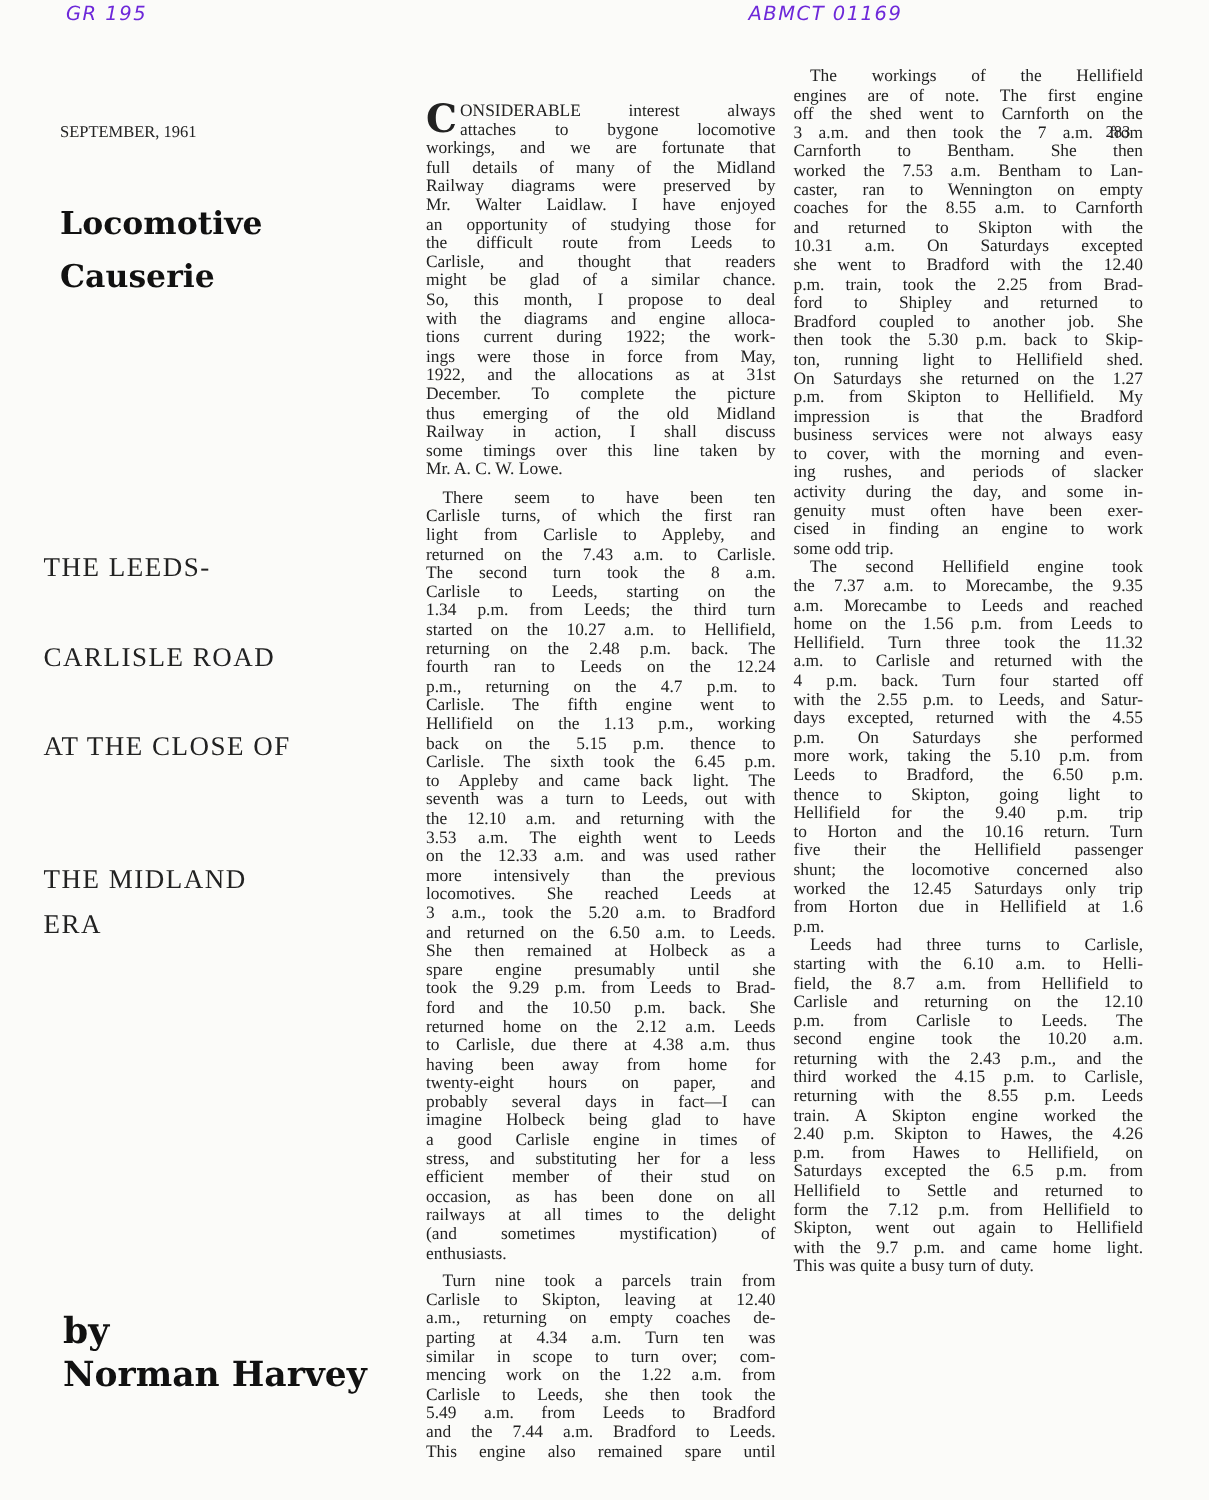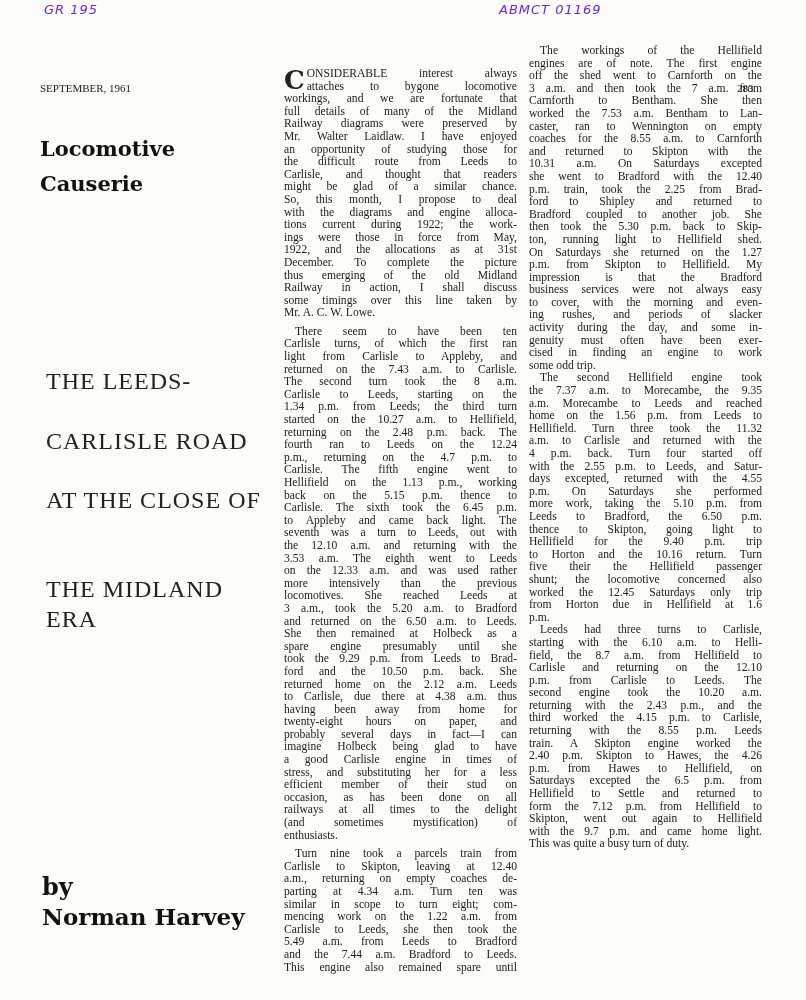--- a/index.html
+++ b/index.html
@@ -1,20 +1,20 @@
 <!DOCTYPE html>
 <html><head>
 <meta charset="utf-8">
 <style>
   html, body { margin:0; padding:0; }
   body { width:806px; height:1000px; background:#fbfbf9; position:relative; overflow:hidden; color:#1e1e1e; }
   .hand { position:absolute; top:2px; font-family:"DejaVu Sans", sans-serif; font-size:13px; color:#6d28d9; font-style:italic; letter-spacing:1px; }
   .running-head { position:absolute; top:38px; font-family:"Liberation Serif", serif; font-size:11px; color:#222;margin-top:44px; }
   .title { position:absolute; left:40px; font-family:"DejaVu Serif", serif; font-weight:bold; font-size:21px; color:#111;margin-top:28px; }
-  .subtitle { position:absolute; left:46px; font-family:"Liberation Serif", serif; font-size:24px; color:#222; letter-spacing:1px; }
+  .subtitle { position:absolute; left:29px; font-family:"Liberation Serif", serif; font-size:18px; color:#222; letter-spacing:1px; }
   .byline { position:absolute; left:42px; font-family:"DejaVu Serif", serif; font-weight:bold; color:#111; }
   .col { position:absolute; top:68px; font-family:"Liberation Serif", serif; font-size:11.6px; line-height:12.6px; color:#222; }
   .col .ln { display:block; white-space:nowrap; text-align:justify; text-align-last:justify; height:12.6px; }
   .col .ln.last { text-align-last:left; }
   .col .ln.ind { padding-left:11px; }
   .col .gap { display:block; height:6px; }
   .dropcap { font-family:"DejaVu Serif", serif; font-size:26px; float:left; line-height:22px; margin-right:2px; margin-top:1px; font-weight:bold; }
   .col1 { left:284px; width:233px; }
   .col2 { left:529px; width:233px; top:45px; }
 </style>
@@ -108,21 +108,21 @@
       <span class="ln">railways at all times to the delight</span>
       <span class="ln">(and sometimes mystification) of</span>
       <span class="ln last">enthusiasts.</span>
     </div>
   <span class="gap"></span>
   <div id="c1p3">
       <span class="ln ind">Turn nine took a parcels train from</span>
       <span class="ln">Carlisle to Skipton, leaving at 12.40</span>
       <span class="ln">a.m., returning on empty coaches de-</span>
       <span class="ln">parting at 4.34 a.m. Turn ten was</span>
-      <span class="ln">similar in scope to turn eight; com-</span>
+      <span class="ln">similar in scope to turn over; com-</span>
       <span class="ln">mencing work on the 1.22 a.m. from</span>
       <span class="ln">Carlisle to Leeds, she then took the</span>
       <span class="ln">5.49 a.m. from Leeds to Bradford</span>
       <span class="ln">and the 7.44 a.m. Bradford to Leeds.</span>
       <span class="ln">This engine also remained spare until</span>
     </div>
 </div>
 
 <div class="col col2">
   <div id="c2p2">

